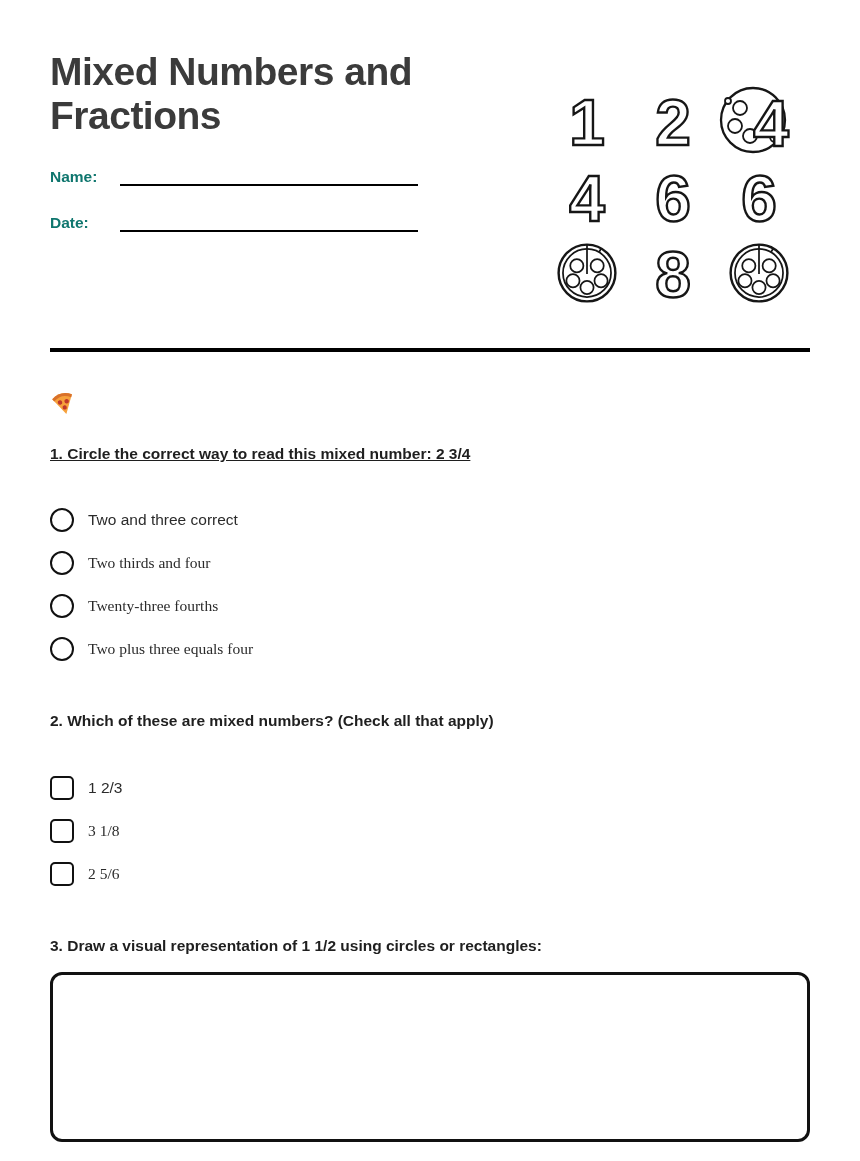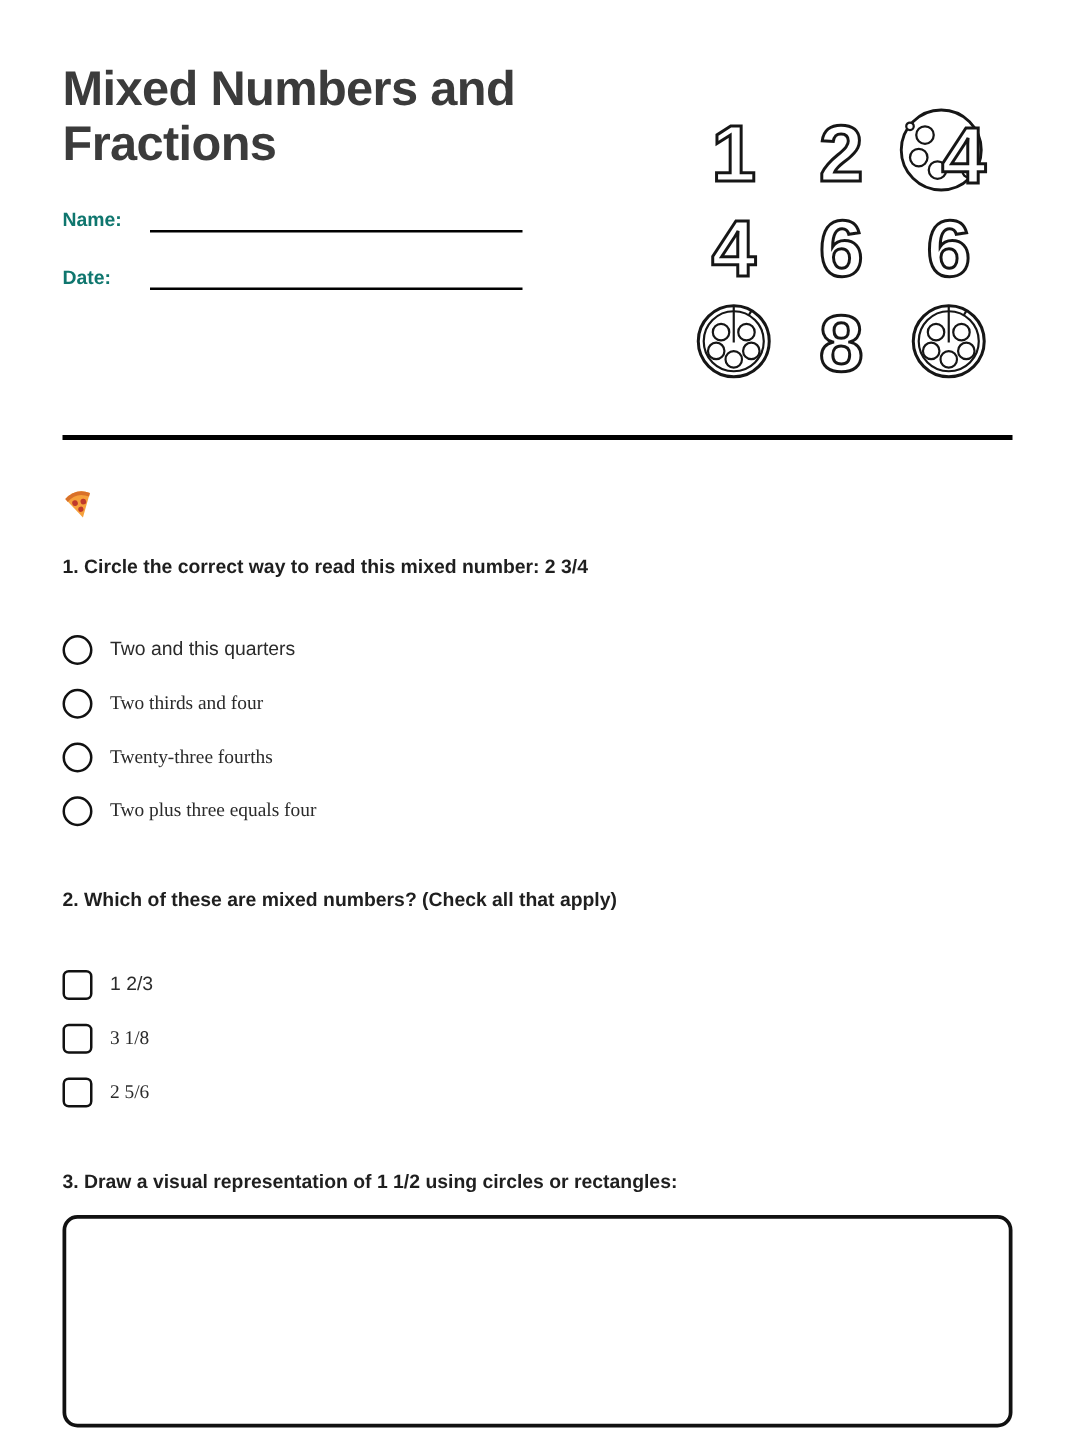--- a/index.html
+++ b/index.html
@@ -23,21 +23,21 @@
            row-gap:4px; justify-items:center; align-items:center; }
   .decor .cell { width:86px; height:72px; display:flex; align-items:center; justify-content:center; }
 
   
   .divider { height:4px; background:#000; margin-top:38px; }
 
   
   h2.part-heading { margin-top:37px; display:flex; align-items:center; gap:11px;
                     font-size:24.5px; font-weight:700; color:#3d3d3d; }
   .q { margin-top:51px; font-size:15.5px; font-weight:700; color:#1f1f1f; }
-  .q.first { margin-top:29px; }
+  .q.first { margin-top:29px;text-decoration:underline; }
 
   .options { margin-top:45px; }
   .options.cb { margin-top:46px; }
   .opt-row { display:flex; align-items:center; height:24px; }
   .opt-row + .opt-row { margin-top:19px;font-family:Liberation Serif, serif; }
   .radio { width:24px; height:24px; border:2.6px solid #111; border-radius:50%; flex:none; }
   .checkbox { width:24px; height:24px; border:2.6px solid #111; border-radius:5px; flex:none; }
   .opt-label { margin-left:14px; font-size:15.5px; color:#2b2b2b; }
 
   
@@ -146,21 +146,21 @@
       <circle cx="16" cy="22" r="2.5" fill="#c0392b"></circle>
     </svg>
   </h2>
 
   <div class="q first">1. Circle the correct way to read this mixed number: 2 3/4</div>
 
   <div class="options">
 
       <div class="opt-row">
         <span class="radio"></span>
-        <span class="opt-label">Two and this quarters</span>
+        <span class="opt-label">Two and three correct</span>
       </div>
 
       <div class="opt-row">
         <span class="radio"></span>
         <span class="opt-label">Two thirds and four</span>
       </div>
 
       <div class="opt-row">
         <span class="radio"></span>
         <span class="opt-label">Twenty-three fourths</span>

